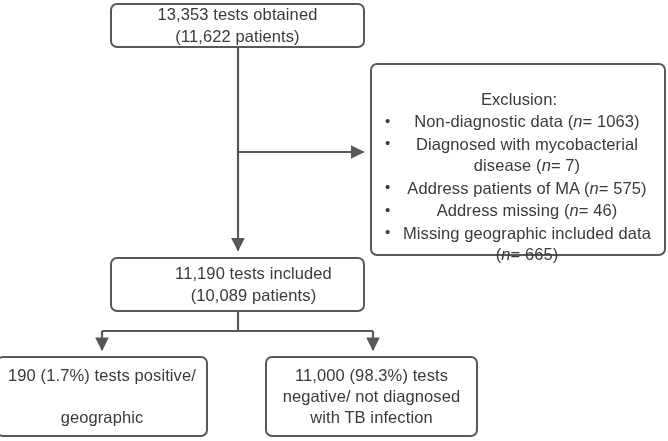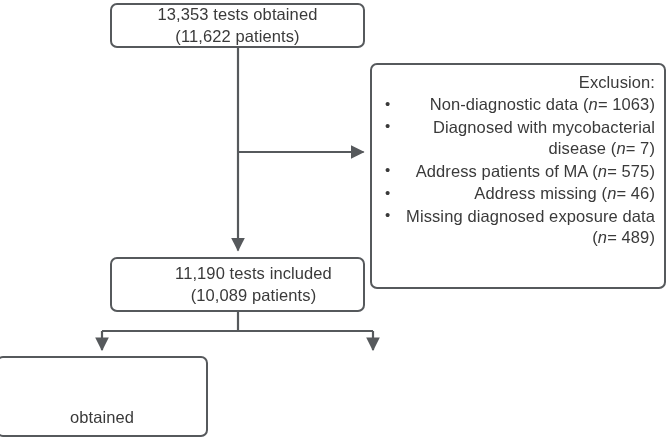--- a/index.html
+++ b/index.html
@@ -51,24 +51,24 @@
   
   #node-positive {
     left: -4px; top: 356px; width: 212px; height: 81px;
   }
   
   #node-negative {
     left: 265px; top: 356px; width: 213px; height: 81px;
   }
   
   #node-exclusion {
-    left: 370px; top: 63px; width: 296px; height: 226px;
+    left: 370px; top: 63px; width: 296px; height: 193px;
     display: block;
-    padding: 7px 9px 6px 10px;
-    text-align: right;
+    padding: 24px 9px 6px 10px;
+    text-align: center;
     font-size: 16.5px;
     line-height: 1.3;
   }
   #node-exclusion .excl-title {
     margin: 0 0 1px 1px;
   }
   #node-exclusion ul {
     list-style: none;
     margin: 0;
     padding: 0;
@@ -134,35 +134,42 @@
       </li>
       <li>
         <span class="bullet">•</span><span>Address patients of MA</span>
         <span>(</span><em class="var">n</em><span>= 575)</span>
       </li>
       <li>
         <span class="bullet">•</span><span>Address missing</span>
         <span>(</span><em class="var">n</em><span>= 46)</span>
       </li>
       <li>
-        <span class="bullet">•</span><span>Missing diagnosed exposure data</span>
-        <span>(</span><em class="var">n</em><span>= 489)</span>
+        <span class="bullet">•</span><span>Missing geographic included data</span>
+        <span>(</span><em class="var">n</em><span>= 665)</span>
       </li>
     </ul>
   </div>
 
   <div class="node" id="node-included">
     <div class="node-inner">
       <span>11,190 tests included</span><br>
       <span>(10,089 patients)</span>
     </div>
   </div>
 
   <div class="node" id="node-positive">
     <div class="node-inner">
+      <span>190 (1.7%) tests positive/</span><br>
       <br>
-      <br>
-      <span>obtained</span>
+      <span>geographic</span>
     </div>
   </div>
 
+  <div class="node" id="node-negative">
+    <div class="node-inner">
+      <span>11,000 (98.3%) tests</span><br>
+      <span>negative/ not diagnosed</span><br>
+      <span>with TB infection</span>
+    </div>
+  </div>
 
 </div>
 
 </body></html>

